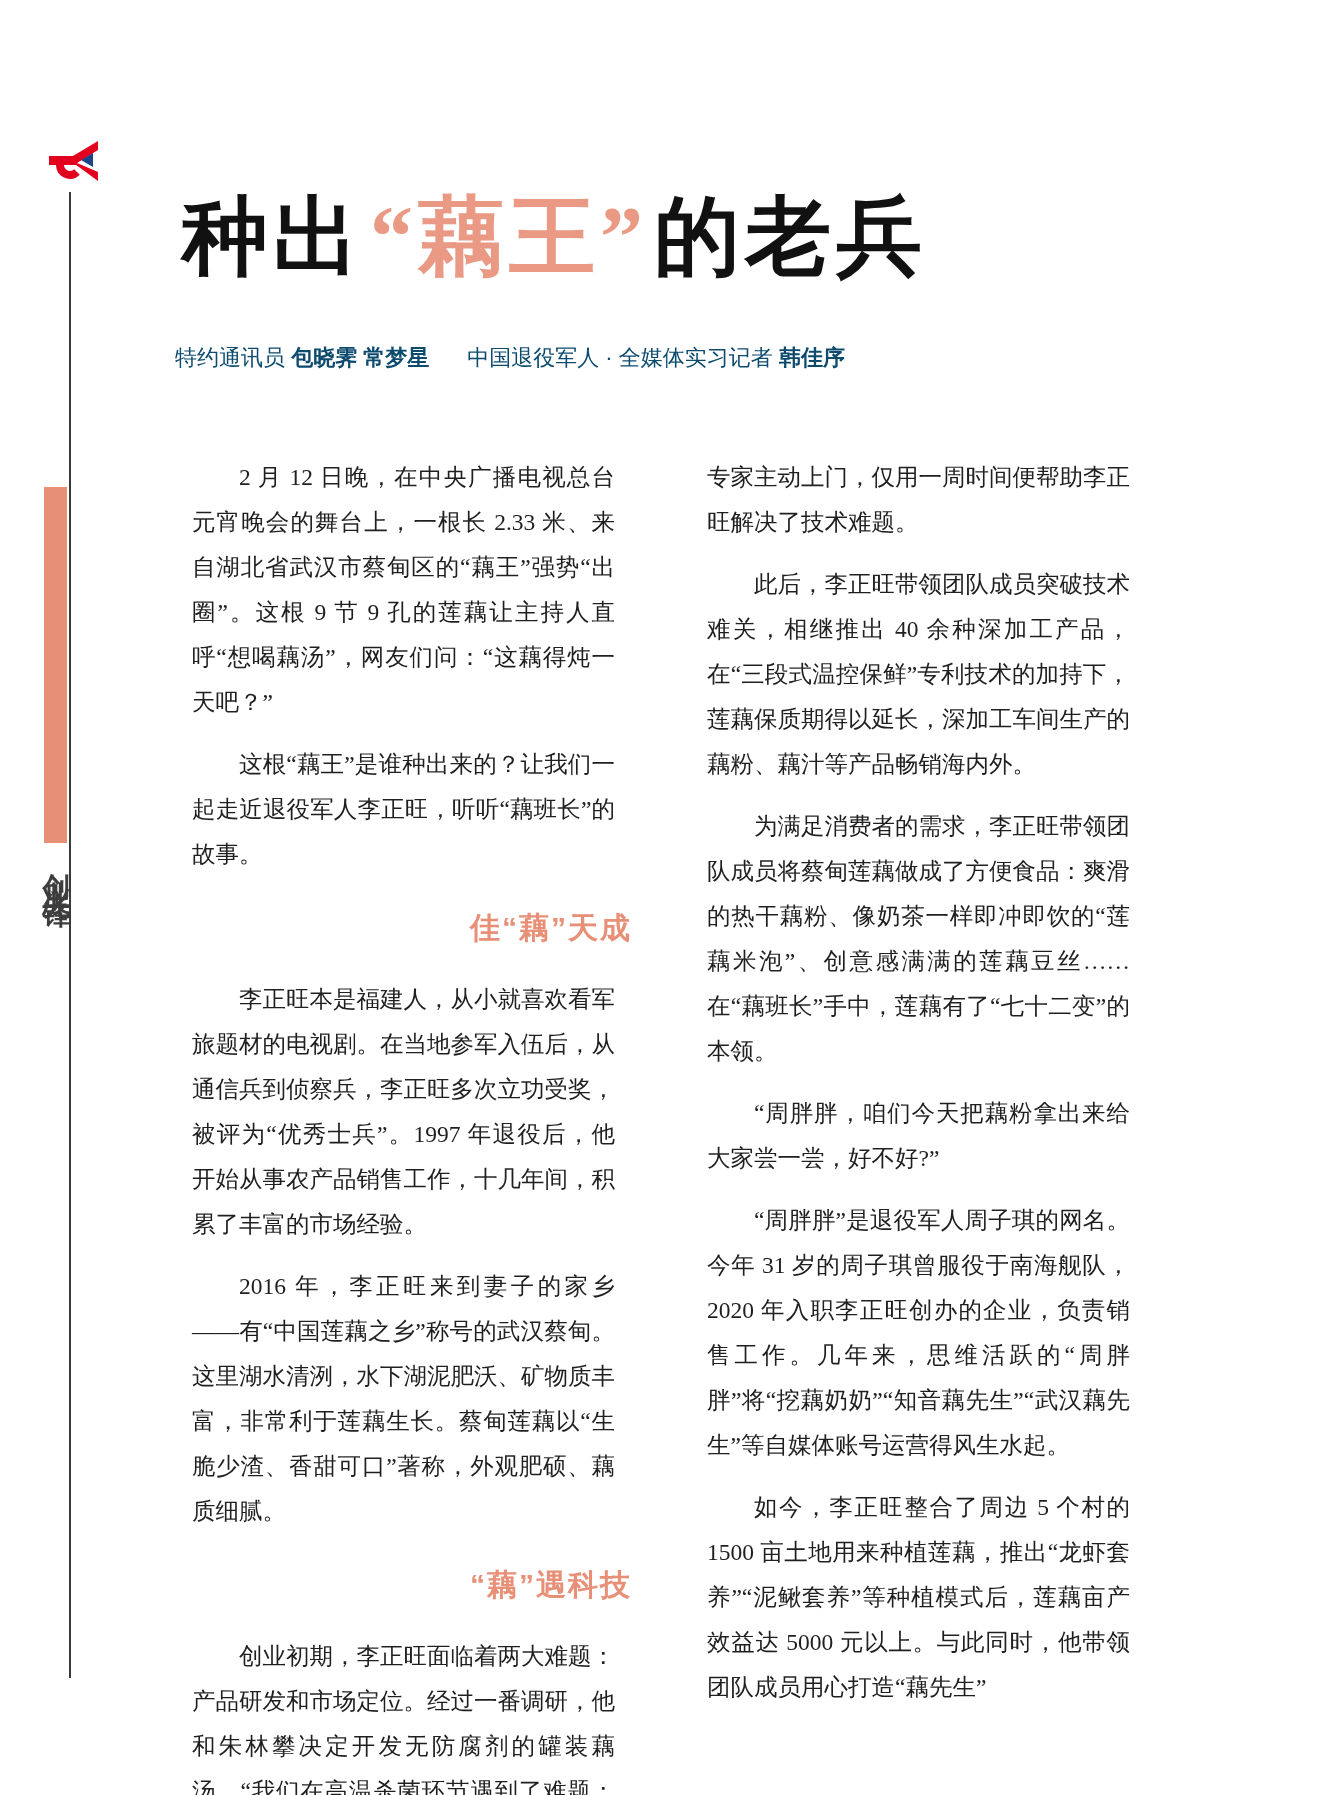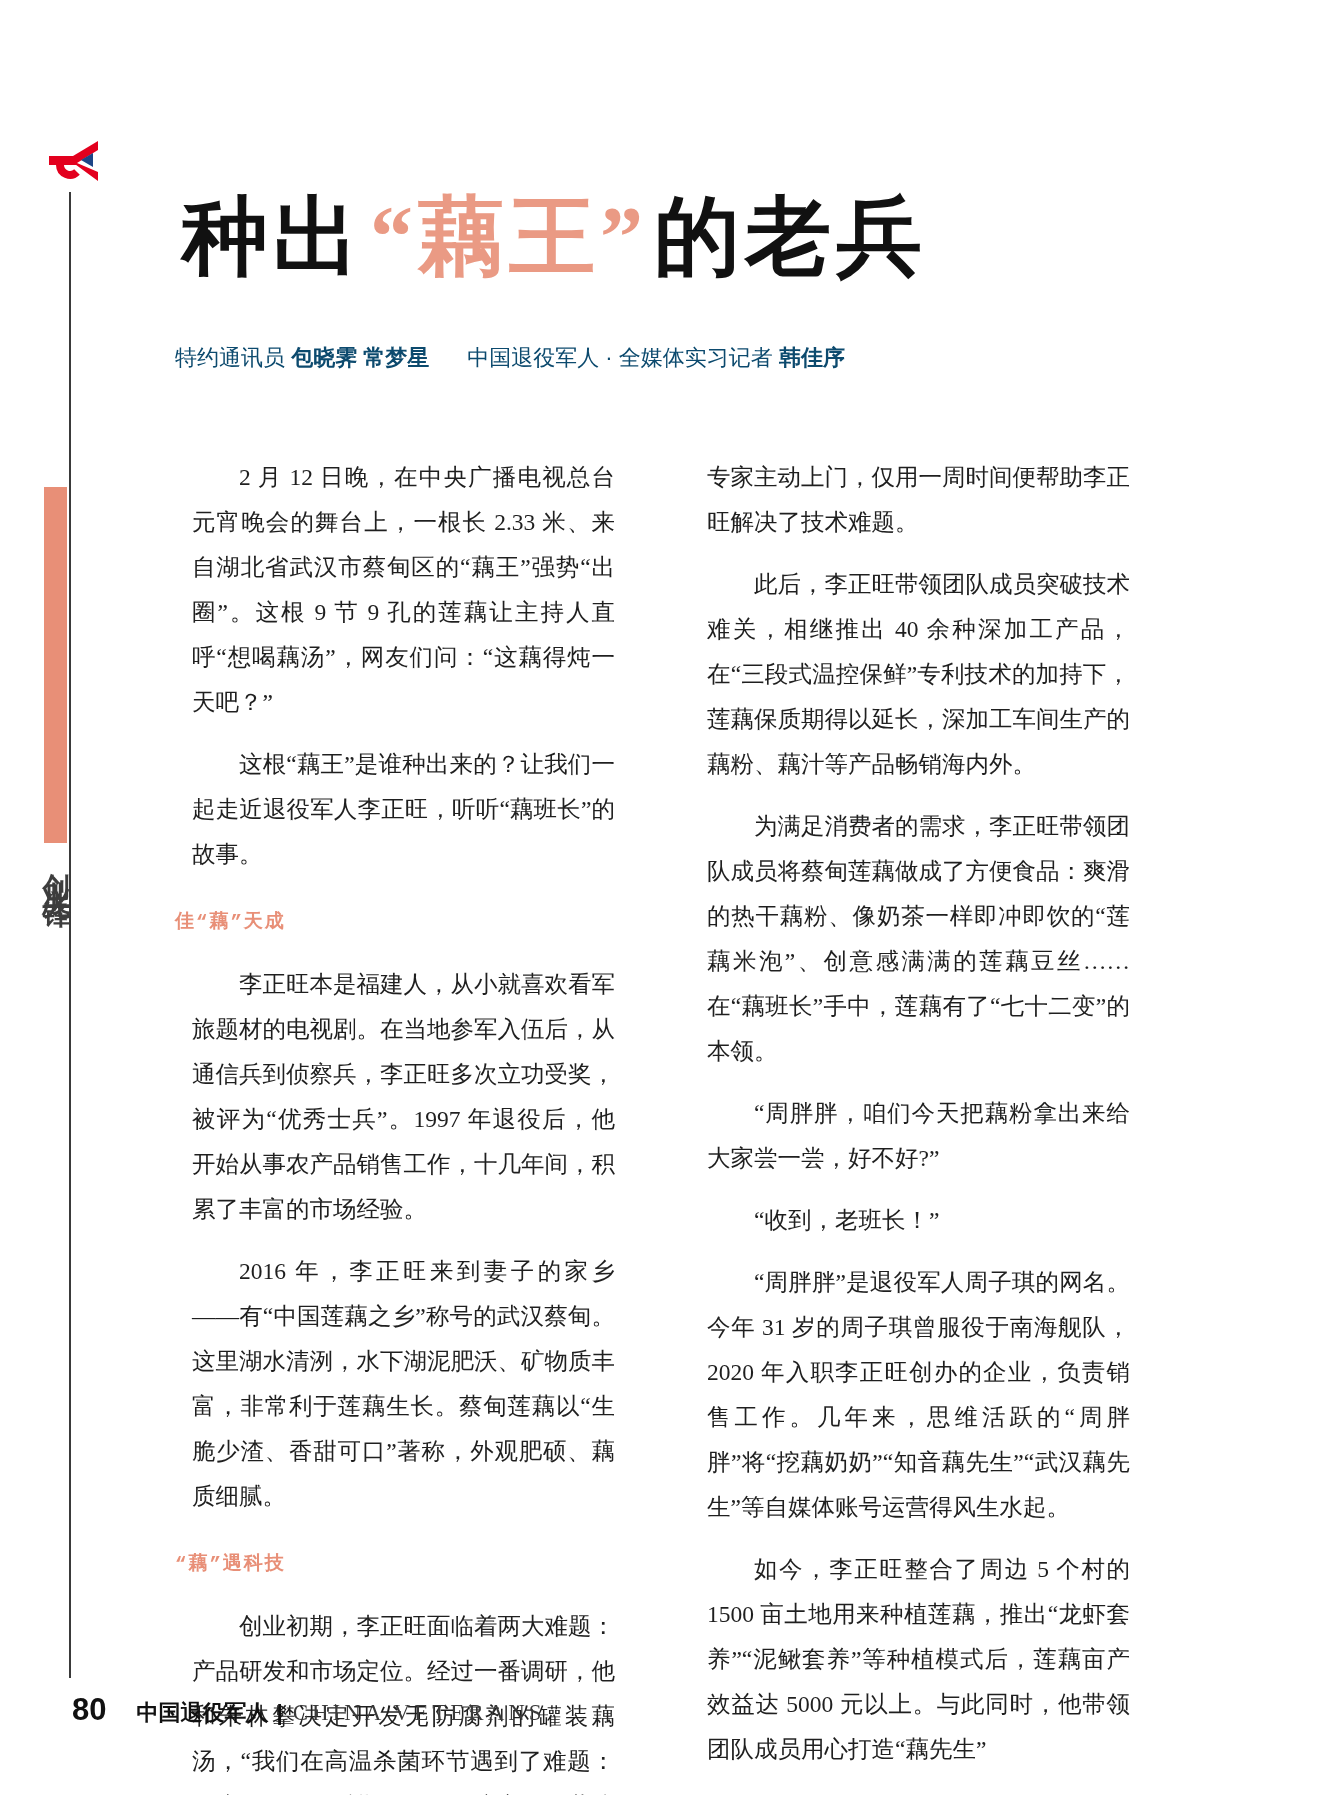--- a/index.html
+++ b/index.html
@@ -64,24 +64,24 @@
     width: 972px; display: flex; gap: 58px;
   }
   .col { width: 457px; }
   .para {
     margin: 17px; font-size: 23.5px; line-height: 45px;
     text-align: justify; text-justify: inter-ideograph;
     color: var(--text, #1f1f1f);
   }
   .para.indent { text-indent: 2em; }
   .sec-h {
-    margin: 31px 0 28px; text-align: left;
-    font-size: 19px; font-weight: 700; letter-spacing: 2px;
+    margin: 31px 0 28px; text-align: right;
+    font-size: 30px; font-weight: 700; letter-spacing: 2px;
     color: var(--accent, #e88f77);
-    font-family: Liberation Mono, monospace;
+    font-family: Liberation Sans, sans-serif;
   }
 
   
   .footer {
     position: absolute; left: 72px; top: 1692px;
     white-space: nowrap; display: flex; align-items: baseline;
   }
   .footer .pn {
     font-family: "Liberation Sans", "DejaVu Sans", sans-serif;
     font-weight: 700; font-size: 31px; color: #111;
@@ -129,26 +129,19 @@
         <p class="para indent">李正旺本是福建人，从小就喜欢看军旅题材的电视剧。在当地参军入伍后，从通信兵到侦察兵，李正旺多次立功受奖，被评为“优秀士兵”。1997 年退役后，他开始从事农产品销售工作，十几年间，积累了丰富的市场经验。</p>
         <p class="para indent">2016 年，李正旺来到妻子的家乡——有“中国莲藕之乡”称号的武汉蔡甸。这里湖水清洌，水下湖泥肥沃、矿物质丰富，非常利于莲藕生长。蔡甸莲藕以“生脆少渣、香甜可口”著称，外观肥硕、藕质细腻。</p>
         <h3 class="sec-h">“藕”遇科技</h3>
         <p class="para indent">创业初期，李正旺面临着两大难题：产品研发和市场定位。经过一番调研，他和朱林攀决定开发无防腐剂的罐装藕汤，“我们在高温杀菌环节遇到了难题：温度低了，保质期不足；温度高了，藕块化成了浆。”</p>
       </div>
     <div class="col" id="col-right">
         <p class="para">专家主动上门，仅用一周时间便帮助李正旺解决了技术难题。</p>
         <p class="para indent">此后，李正旺带领团队成员突破技术难关，相继推出 40 余种深加工产品，在“三段式温控保鲜”专利技术的加持下，莲藕保质期得以延长，深加工车间生产的藕粉、藕汁等产品畅销海内外。</p>
         <p class="para indent">为满足消费者的需求，李正旺带领团队成员将蔡甸莲藕做成了方便食品：爽滑的热干藕粉、像奶茶一样即冲即饮的“莲藕米泡”、创意感满满的莲藕豆丝……在“藕班长”手中，莲藕有了“七十二变”的本领。</p>
         <p class="para indent">“周胖胖，咱们今天把藕粉拿出来给大家尝一尝，好不好?”</p>
-        <p class="para indent">“收到，老班长！”</p>
         <p class="para indent">“周胖胖”是退役军人周子琪的网名。今年 31 岁的周子琪曾服役于南海舰队，2020 年入职李正旺创办的企业，负责销售工作。几年来，思维活跃的“周胖胖”将“挖藕奶奶”“知音藕先生”“武汉藕先生”等自媒体账号运营得风生水起。</p>
         <p class="para indent">如今，李正旺整合了周边 5 个村的 1500 亩土地用来种植莲藕，推出“龙虾套养”“泥鳅套养”等种植模式后，莲藕亩产效益达 5000 元以上。与此同时，他带领团队成员用心打造“藕先生”</p>
       </div>
   </div>
 
-  <div class="footer">
-    <span class="pn">80</span>
-    <span class="mag-cn">中国退役军人</span>
-    <span class="sep">|</span>
-    <span class="mag-en">CHINA VETERANS</span>
-  </div>
 
 </div>
 
 </body></html>

